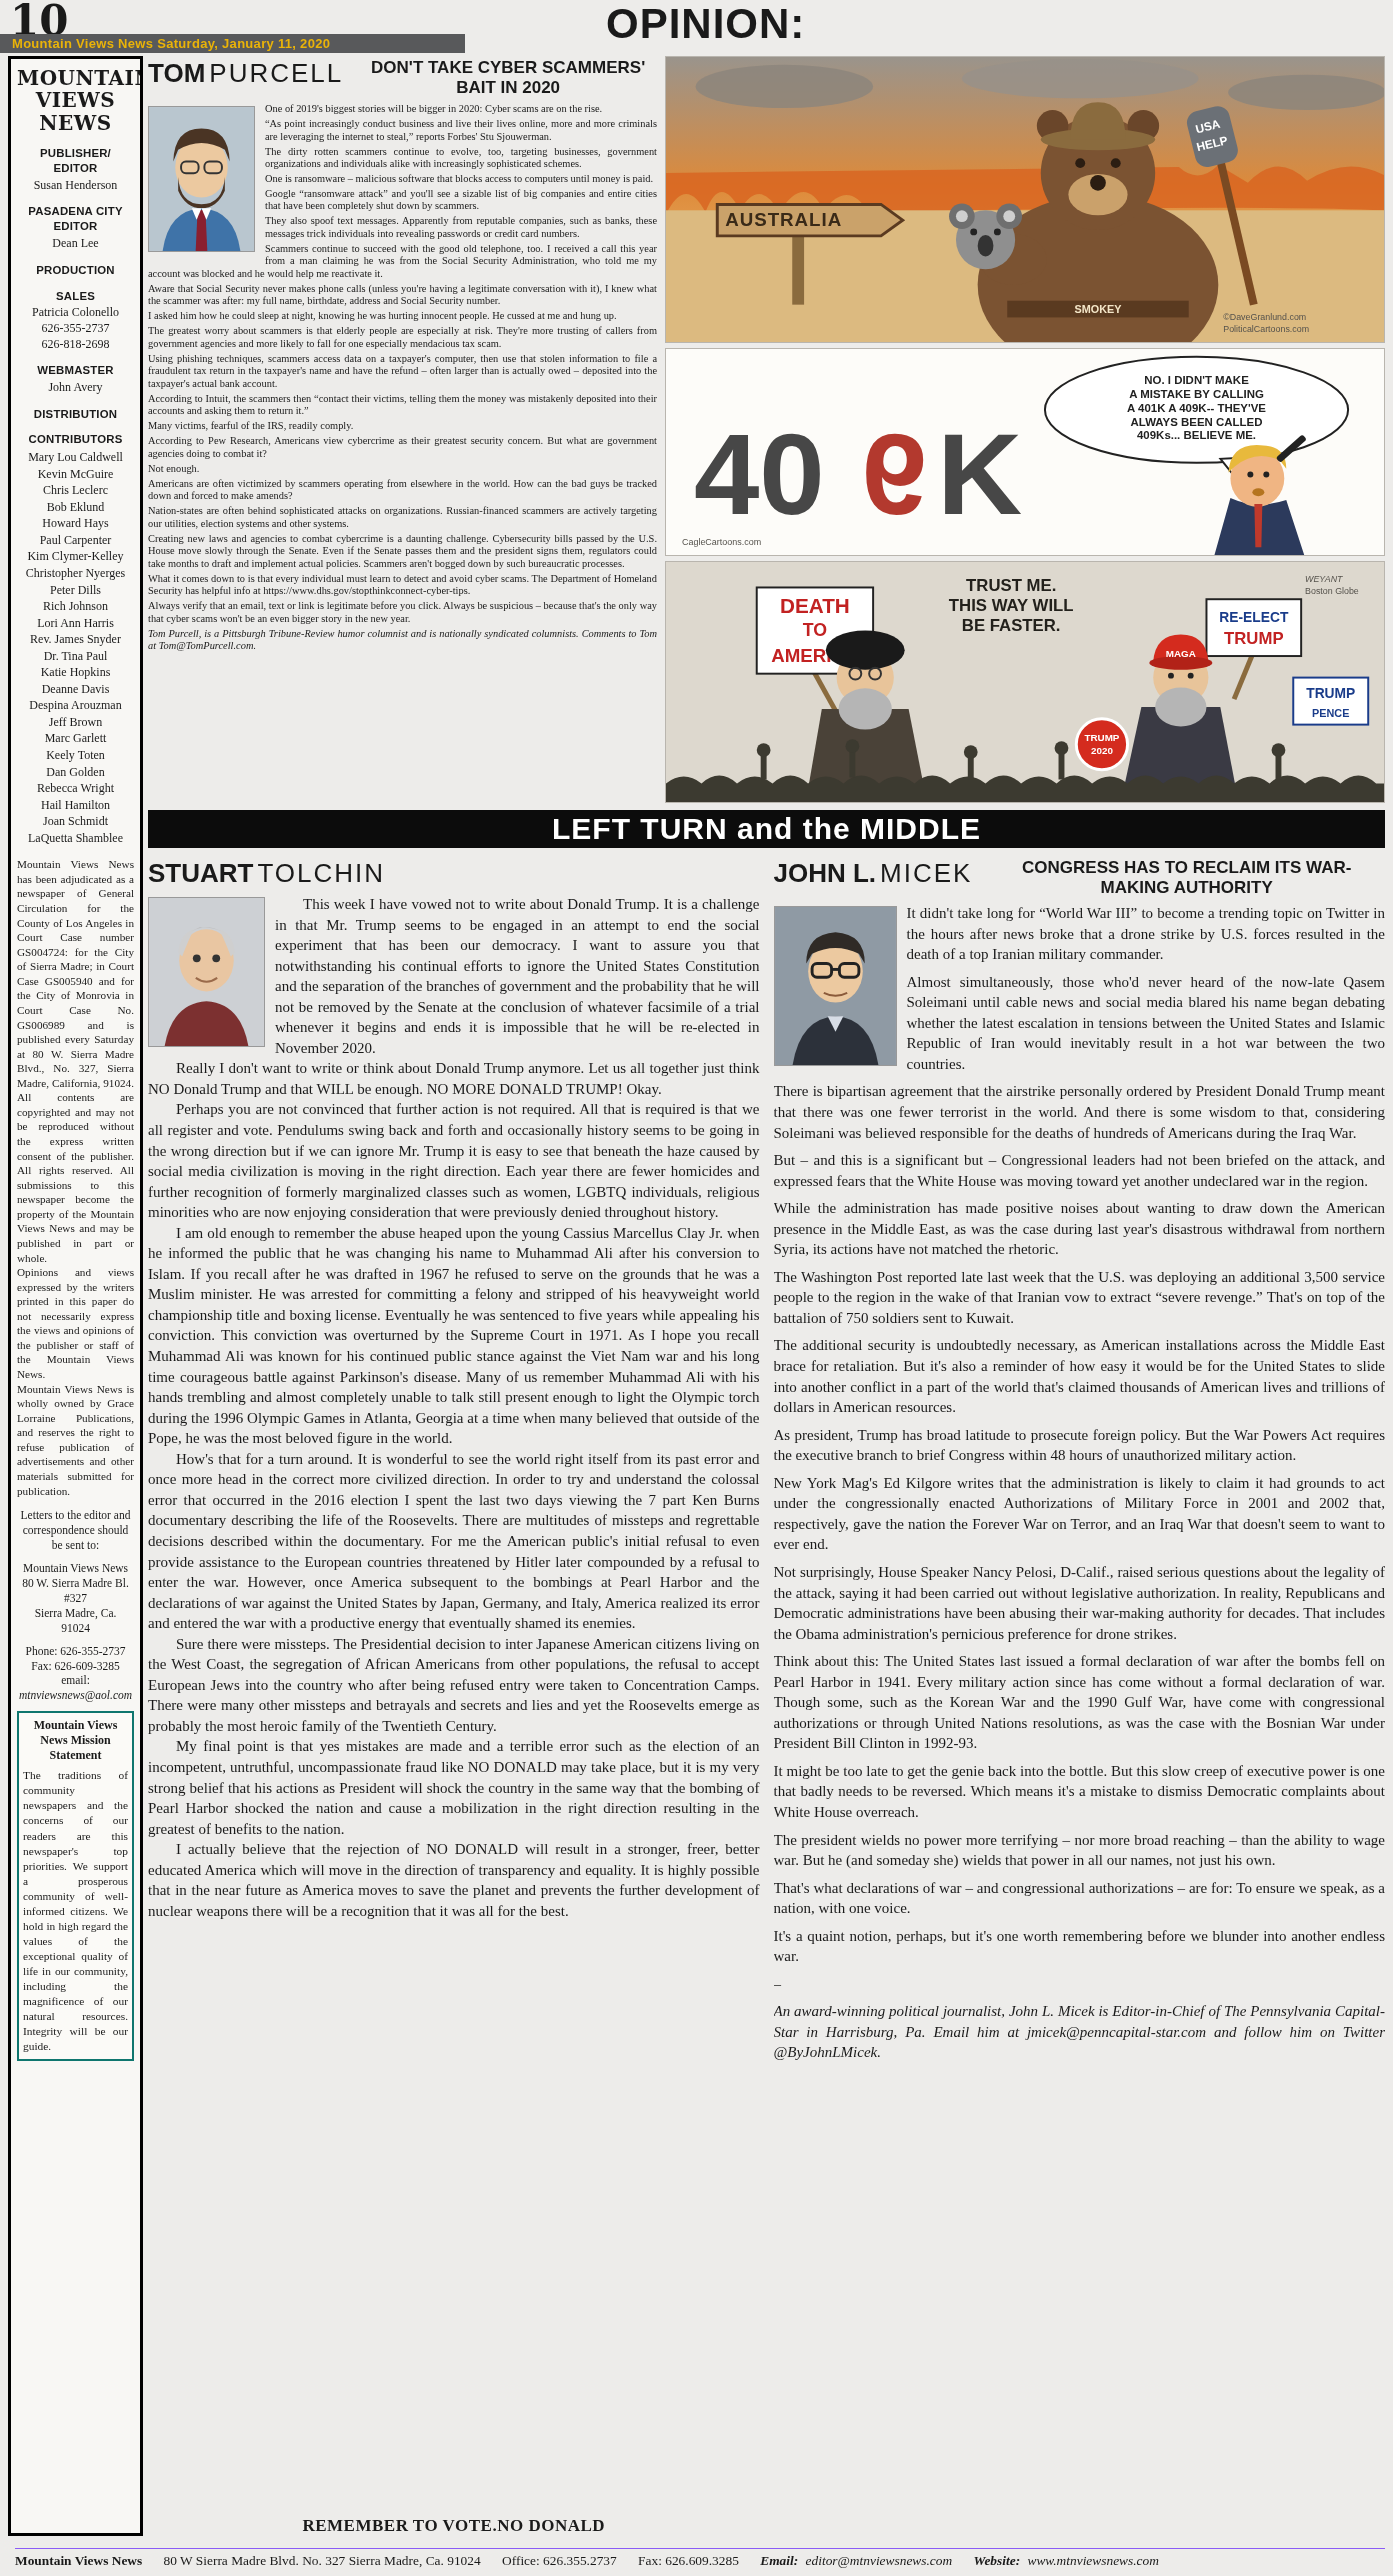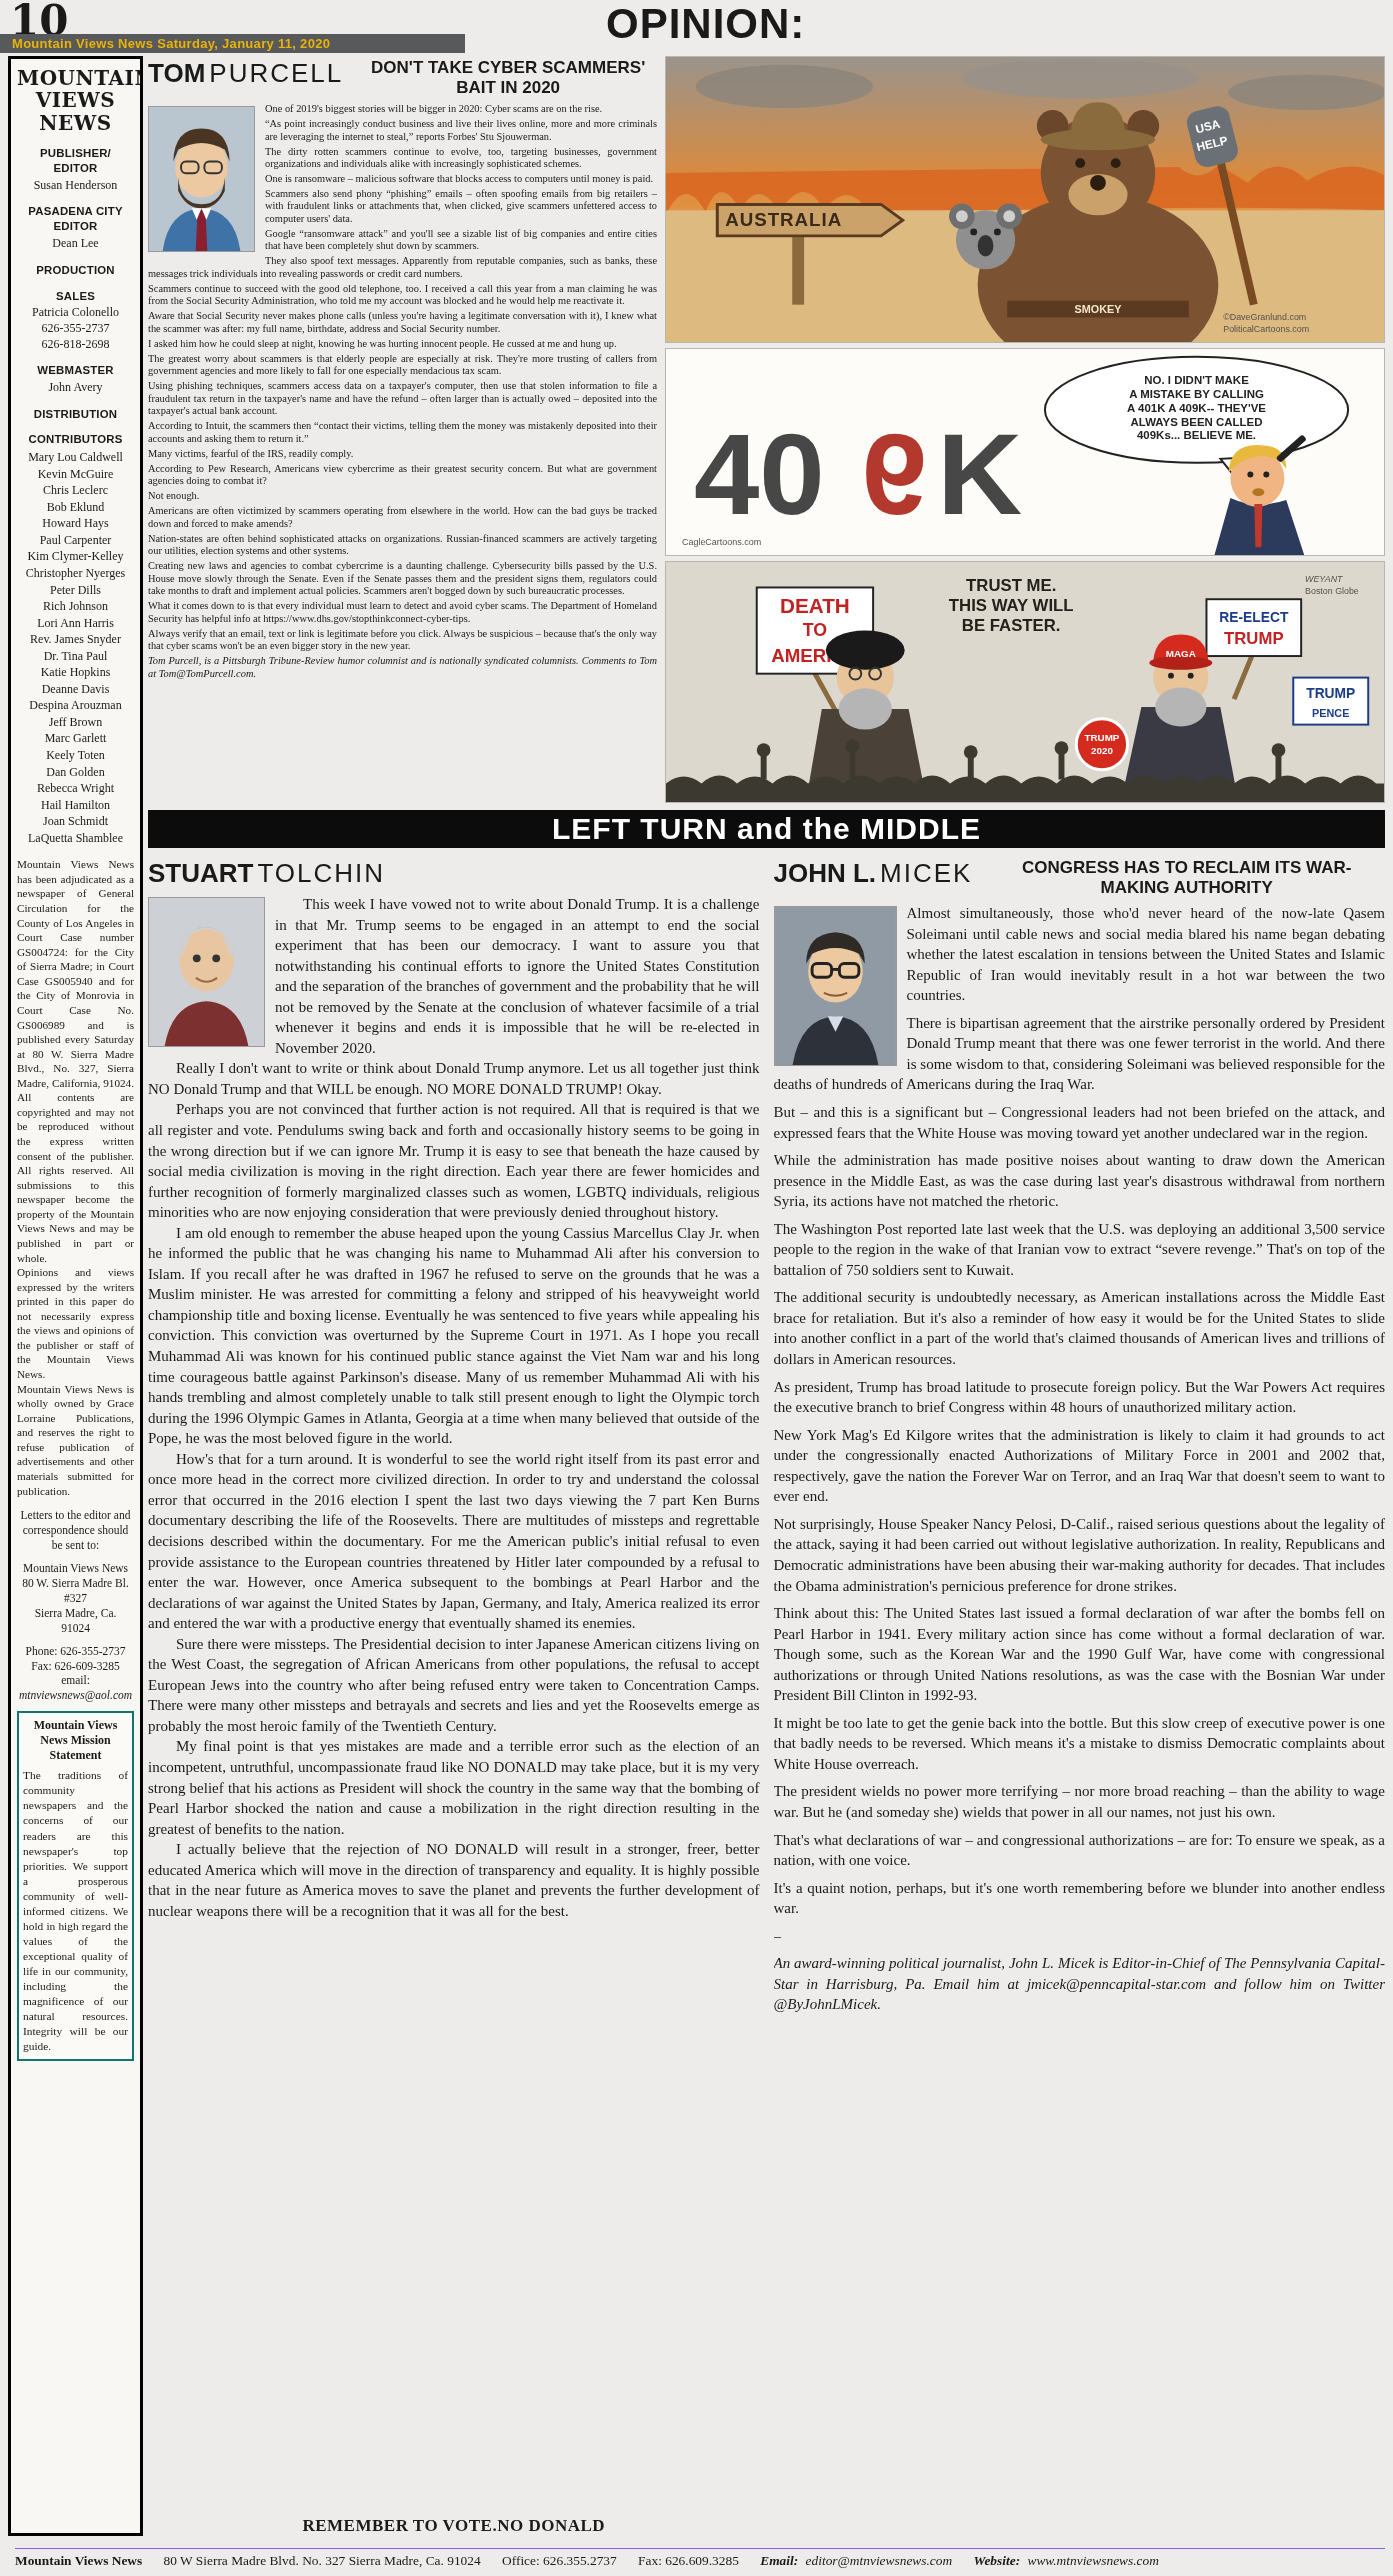--- a/index.html
+++ b/index.html
@@ -198,21 +198,20 @@
           <path d="M14,148 Q20,106 54,104 Q88,106 94,148 Z" fill="#3f73a8"></path>
           <polygon points="50,106 58,106 60,148 48,148" fill="#8a1f2f"></polygon>
           <polygon points="44,104 54,104 49,116" fill="#fff"></polygon>
           <polygon points="64,104 54,104 59,116" fill="#fff"></polygon>
         </svg>
         <div class="paras">
             <p>One of  2019's biggest stories will be bigger in 2020: Cyber scams are on the rise.</p>
             <p>“As point increasingly conduct business and live their lives online, more and more criminals are leveraging the internet to steal,” reports Forbes' Stu Sjouwerman.</p>
             <p>The dirty rotten scammers continue to evolve, too, targeting businesses, government organizations and individuals alike with increasingly sophisticated schemes.</p>
             <p>One is ransomware – malicious software that blocks access to computers until money is paid.</p>
-            <p>Scammers also send phony “phishing” emails – often spoofing emails from big retailers – with fraudulent links or attachments that, when clicked, give scammers unfettered access to computer users' data.</p>
             <p>Google “ransomware attack” and you'll see a sizable list of big companies and entire cities that have been completely shut down by scammers.</p>
             <p>They also spoof text messages. Apparently from reputable companies, such as banks, these messages trick individuals into revealing passwords or credit card numbers.</p>
             <p>Scammers continue to succeed with the good old telephone, too. I received a call this year from a man claiming he was from the Social Security Administration, who told me my account was blocked and he would help me reactivate it.</p>
             <p>Aware that Social Security never makes phone calls (unless you're having a legitimate conversation with it), I knew what the scammer was after: my full name, birthdate, address and Social Security number.</p>
             <p>I asked him how he could sleep at night, knowing he was hurting innocent people. He cussed at me and hung up.</p>
             <p>The greatest worry about scammers is that elderly people are especially at risk. They're more trusting of callers from government agencies and more likely to fall for one especially mendacious tax scam.</p>
             <p>Using phishing techniques, scammers access data on a taxpayer's computer, then use that stolen information to file a fraudulent tax return in the taxpayer's name and have the refund – often larger than is actually owed – deposited into the taxpayer's actual bank account.</p>
             <p>According to Intuit, the scammers then “contact their victims, telling them the money was mistakenly deposited into their accounts and asking them to return it.”</p>
             <p>Many victims, fearful of the IRS, readily comply.</p>
             <p>According to Pew Research, Americans view cybercrime as their greatest security concern. But what are government agencies doing to combat it?</p>
@@ -435,20 +434,21 @@
           <ellipse cx="62" cy="66" rx="28" ry="32" fill="#ecc9a0"></ellipse>
           <path d="M32,58 Q32,28 62,26 Q92,28 92,58 L86,48 Q62,36 38,48 Z" fill="#2f2a26"></path>
           <rect x="38" y="58" width="20" height="14" rx="5" fill="none" stroke="#222" stroke-width="3"></rect>
           <rect x="66" y="58" width="20" height="14" rx="5" fill="none" stroke="#222" stroke-width="3"></rect>
           <line x1="58" y1="64" x2="66" y2="64" stroke="#222" stroke-width="3"></line>
           <path d="M50,88 Q62,94 74,88" stroke="#8a5a3a" stroke-width="2" fill="none"></path>
           <path d="M18,162 Q26,114 62,112 Q98,114 106,162 Z" fill="#2c313a"></path>
           <polygon points="54,112 70,112 62,128" fill="#d7dde6"></polygon>
         </svg>
         <div class="paras">
+            <p>It didn't take long for “World War III” to become a trending topic on Twitter in the hours after news broke that a drone strike by U.S. forces resulted in the death of a top Iranian military commander.</p>
             <p>Almost simultaneously, those who'd never heard of the now-late Qasem Soleimani until cable news and social media blared his name began debating whether the latest escalation in tensions between the United States and Islamic Republic of Iran would inevitably result in a hot war between the two countries.</p>
             <p>There is bipartisan agreement that the airstrike personally ordered by President Donald Trump meant that there was one fewer terrorist in the world. And there is some wisdom to that, considering Soleimani was believed responsible for the deaths of hundreds of Americans during the Iraq War.</p>
             <p>But – and this is a significant but – Congressional leaders had not been briefed on the attack, and expressed fears that the White House was moving toward yet another undeclared war in the region.</p>
             <p>While the administration has made positive noises about wanting to draw down the American presence in the Middle East, as was the case during last year's disastrous withdrawal from northern Syria, its actions have not matched the rhetoric.</p>
             <p>The Washington Post reported late last week that the U.S. was deploying an additional 3,500 service people to the region in the wake of that Iranian vow to extract “severe revenge.” That's on top of the battalion of 750 soldiers sent to Kuwait.</p>
             <p>The additional security is undoubtedly necessary, as American installations across the Middle East brace for retaliation. But it's also a reminder of how easy it would be for the United States to slide into another conflict in a part of the world that's claimed thousands of American lives and trillions of dollars in American resources.</p>
             <p>As president, Trump has broad latitude to prosecute foreign policy. But the War Powers Act requires the executive branch to brief Congress within 48 hours of unauthorized military action.</p>
             <p>New York Mag's Ed Kilgore writes that the administration is likely to claim it had grounds to act under the congressionally enacted Authorizations of Military Force in 2001 and 2002 that, respectively, gave the nation the Forever War on Terror, and an Iraq War that doesn't seem to want to ever end.</p>
             <p>Not surprisingly, House Speaker Nancy Pelosi, D-Calif., raised serious questions about the legality of the attack, saying it had been carried out without legislative authorization. In reality, Republicans and Democratic administrations have been abusing their war-making authority for decades. That includes the Obama administration's pernicious preference for drone strikes.</p>
             <p>Think about this: The United States last issued a formal declaration of war after the bombs fell on Pearl Harbor in 1941. Every military action since has come without a formal declaration of war. Though some, such as the Korean War and the 1990 Gulf War, have come with congressional authorizations or through United Nations resolutions, as was the case with the Bosnian War under President Bill Clinton in 1992-93.</p>

